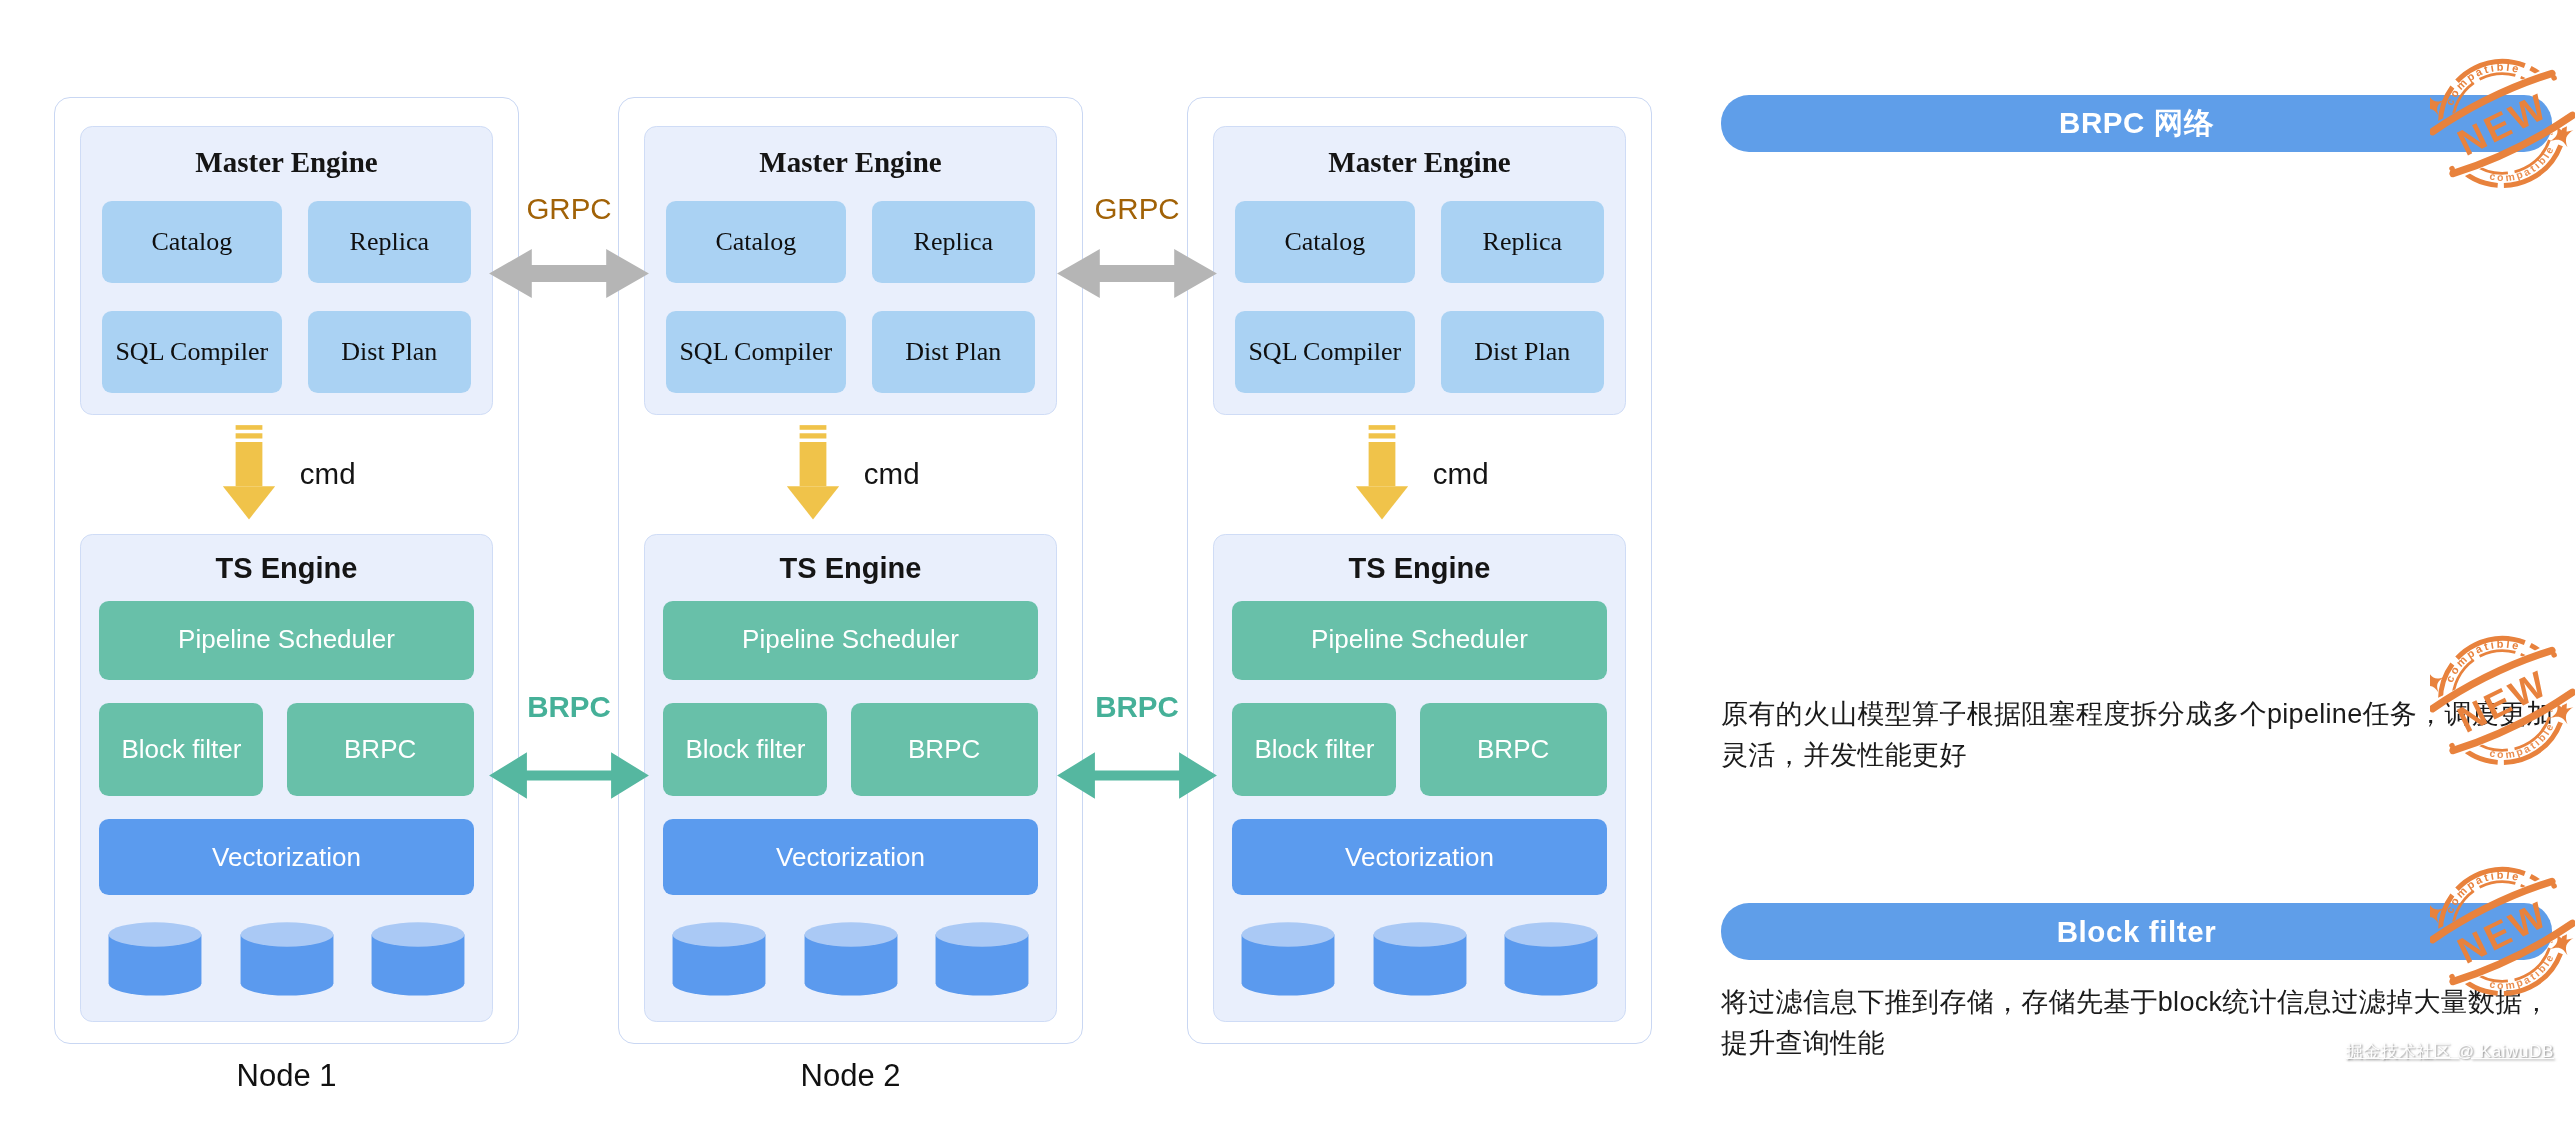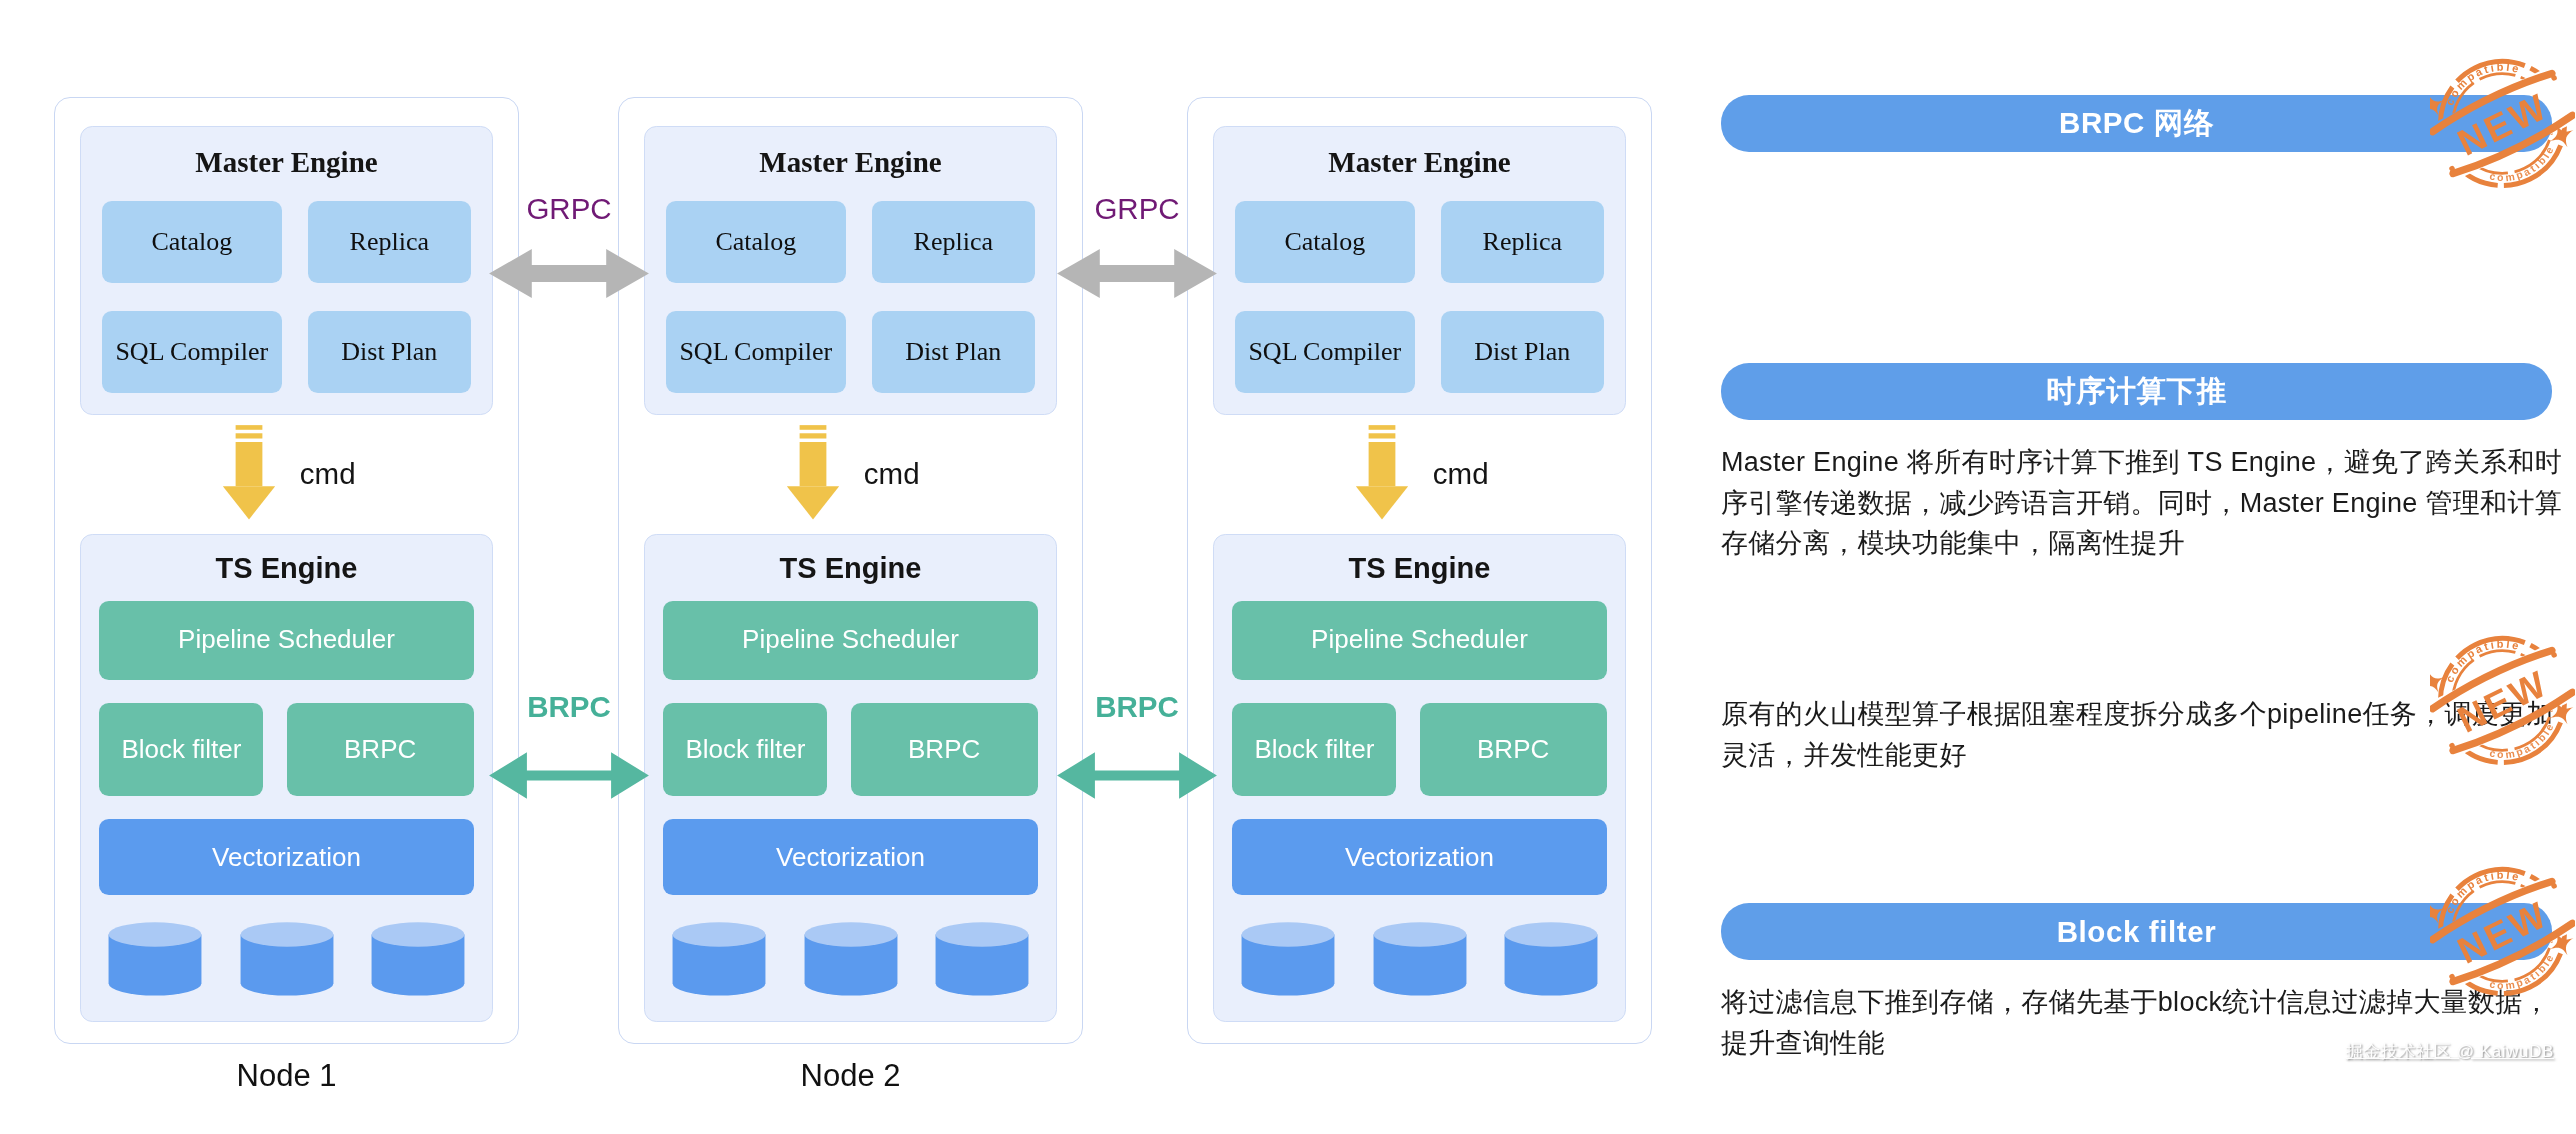--- a/index.html
+++ b/index.html
@@ -41,21 +41,21 @@
   .chip.full { min-height:79px; margin-bottom:23.4px; }
   .ts-row { display:grid; grid-template-columns:1fr 1.14fr; gap:23.4px; margin-bottom:23.4px; }
   .ts-row .chip { min-height:93px; }
   .chip.vect { min-height:76px; margin-bottom:26px; }
   .cyl-row { display:flex; justify-content:space-between; padding:0 2.5px; }
   .cylinder { width:106px; height:77px; }
 
   .node-label { margin-top:13.5px; text-align:center; font-size:31px; color:#111111; font-weight:500; }
 
   
-  .conn-label { position:absolute; width:166px; text-align:center; font-size:29.5px; color:#701a75; }
+  .conn-label { position:absolute; width:166px; text-align:center; font-size:29.5px; color:#a16207; }
   .conn-label.brpc { color:#45b098; font-weight:700; }
   .conn-arrow { position:absolute; width:166px; height:61px; }
 
   
   .panels { position:absolute; left:1721px; top:0; width:855px; height:1135px; }
   .panel { position:absolute; left:0; width:855px; }
   .banner {
     width:831px; height:57px; border-radius:28px; background:#5f9ee9;
     color:#ffffff; font-size:29.5px; font-weight:700; letter-spacing:0.6px;
     display:flex; align-items:center; justify-content:center; position:relative; z-index:1;
@@ -267,24 +267,20 @@
           <path d="M10,156 Q118,172 226,156" fill="none" stroke="#e8823d" stroke-width="12" stroke-linecap="round"></path>
           <text x="118" y="140" text-anchor="middle" font-size="60" font-weight="800" fill="#e8823d" letter-spacing="5">NEW</text>
           <path transform="translate(30,42) scale(1.1)" fill="#e8823d" d="M0,-17 C1.5,-5 5,-1.5 17,0 C5,1.5 1.5,5 0,17 C-1.5,5 -5,1.5 -17,0 C-5,-1.5 -1.5,-5 0,-17 Z"></path>
           <path transform="translate(196,178) scale(1.25)" fill="#e8823d" d="M0,-17 C1.5,-5 5,-1.5 17,0 C5,1.5 1.5,5 0,17 C-1.5,5 -5,1.5 -17,0 C-5,-1.5 -1.5,-5 0,-17 Z"></path>
           <circle cx="226" cy="88" r="4.5" fill="#e8823d"></circle>
           <circle cx="12" cy="148" r="4.5" fill="#e8823d"></circle>
         </g>
       </svg>
     </div>
 
-    <div class="panel" style="top:363px">
-      <div class="banner">时序计算下推</div>
-      <div class="panel-body">Master Engine 将所有时序计算下推到 TS Engine，避免了跨关系和时序引擎传递数据，减少跨语言开销。同时，Master Engine 管理和计算存储分离，模块功能集中，隔离性提升</div>
-    </div>
 
     <div class="panel" style="top:672px">
       <svg class="stamp" viewBox="0 0 236 236">
         <g transform="rotate(-26 118 118)">
           <g mask="url(#bandmask)" fill="none" stroke="#e8823d">
             <circle cx="118" cy="118" r="101" stroke-width="8" stroke-dasharray="70 12 120 10 80 14 40 10"></circle>
             <circle cx="118" cy="118" r="81" stroke-width="4.5" stroke-dasharray="55 9 80 11 60 9"></circle>
           </g>
           <text font-size="18" font-weight="700" fill="#e8823d" letter-spacing="4">
             <textPath href="#arcT" startOffset="50%" text-anchor="middle">compatible</textPath>

